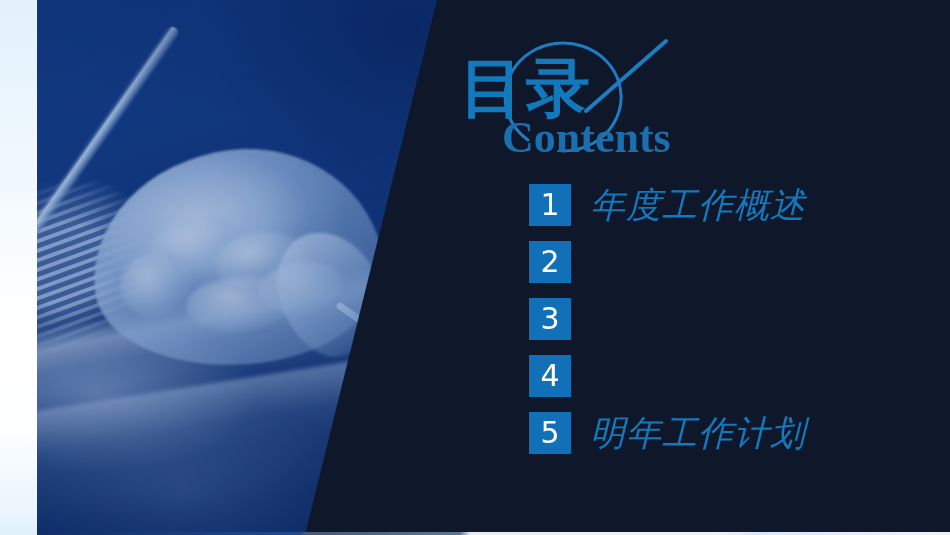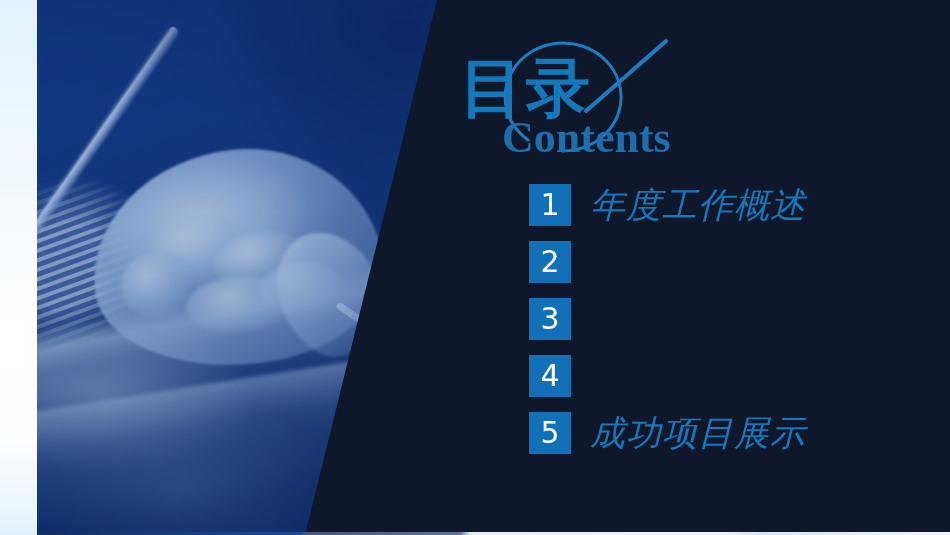--- a/index.html
+++ b/index.html
@@ -322,20 +322,20 @@
     <div class="content-item">
       <div class="item-badge">3</div>
     </div>
 
     <div class="content-item">
       <div class="item-badge">4</div>
     </div>
 
     <div class="content-item">
       <div class="item-badge">5</div>
-      <div class="item-label">成功项目展示</div>
+      <div class="item-label">明年工作计划</div>
     </div>
 
   </div>
 
   <div class="bottom-rule"></div>
 
 </div>
 
 </body></html>

